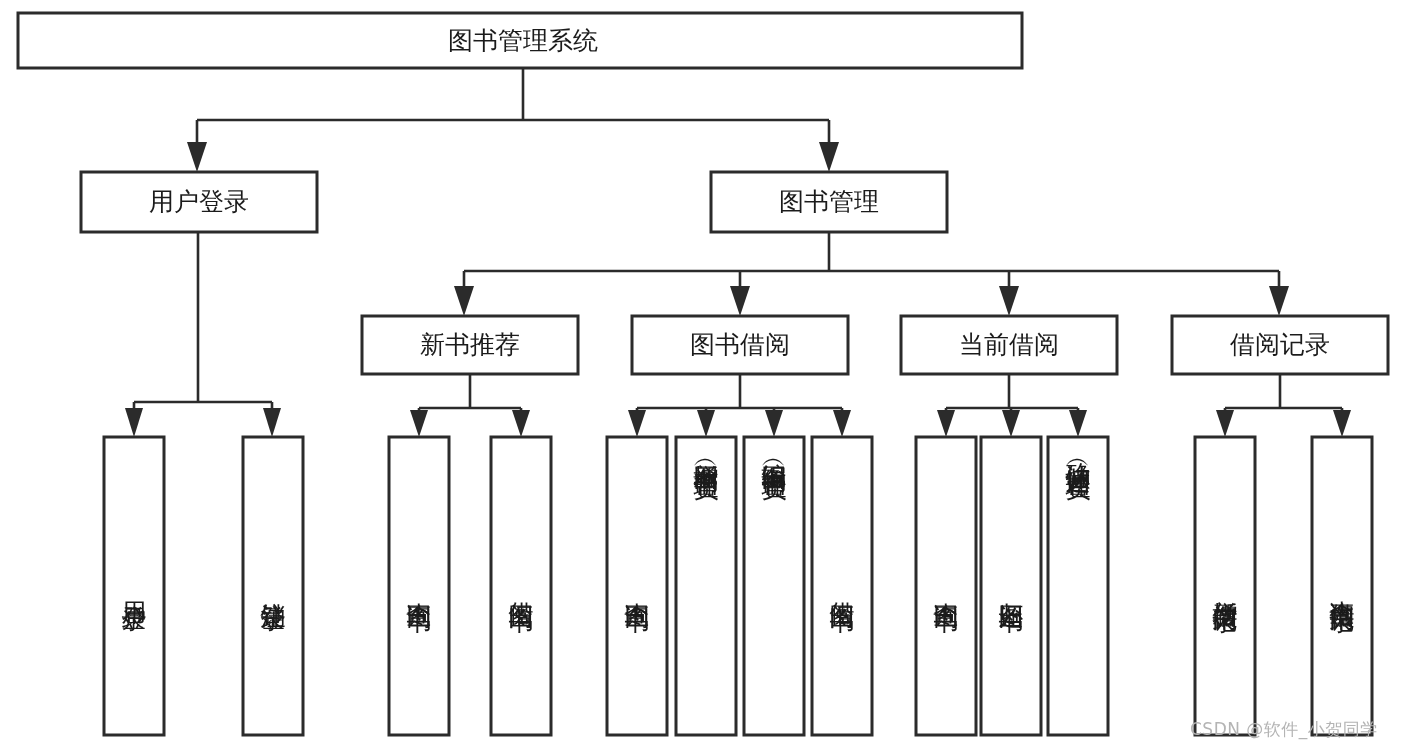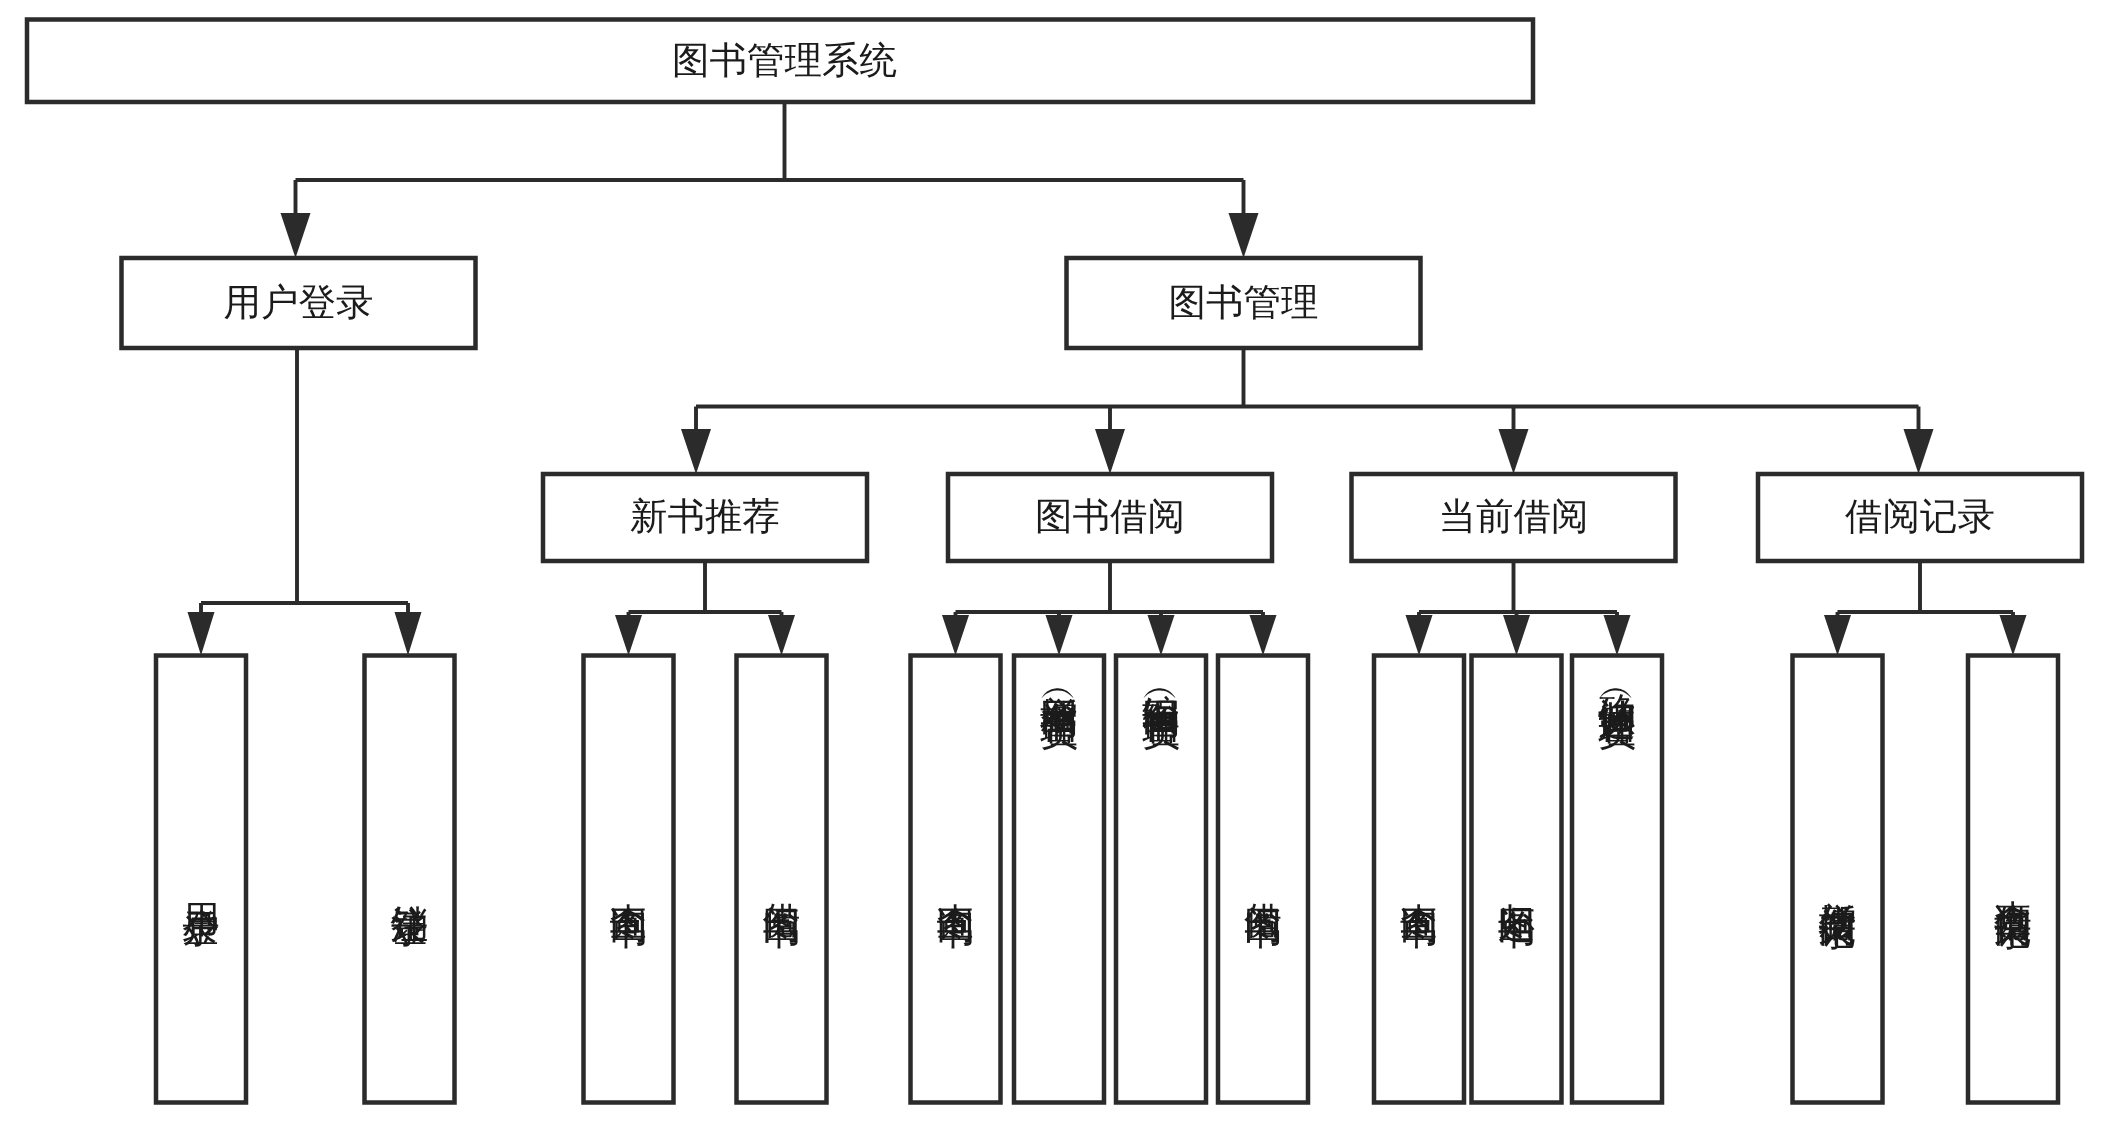--- a/index.html
+++ b/index.html
@@ -251,14 +251,15 @@
     <span class="leaf-label">确认归还（管理员）</span>
   </div>
 
   <div class="leaf-label-wrap" style="left:1195px; top:437px; width:60px; height:298px;">
     <span class="leaf-label">新增借阅记录</span>
   </div>
   <div class="leaf-label-wrap" style="left:1312px; top:437px; width:60px; height:298px;">
     <span class="leaf-label">查询借阅记录</span>
   </div>
 
+  <div class="watermark" style="left:1190px; top:718px;">CSDN @软件_小贺同学</div>
 
 </div>
 
 </body></html>

